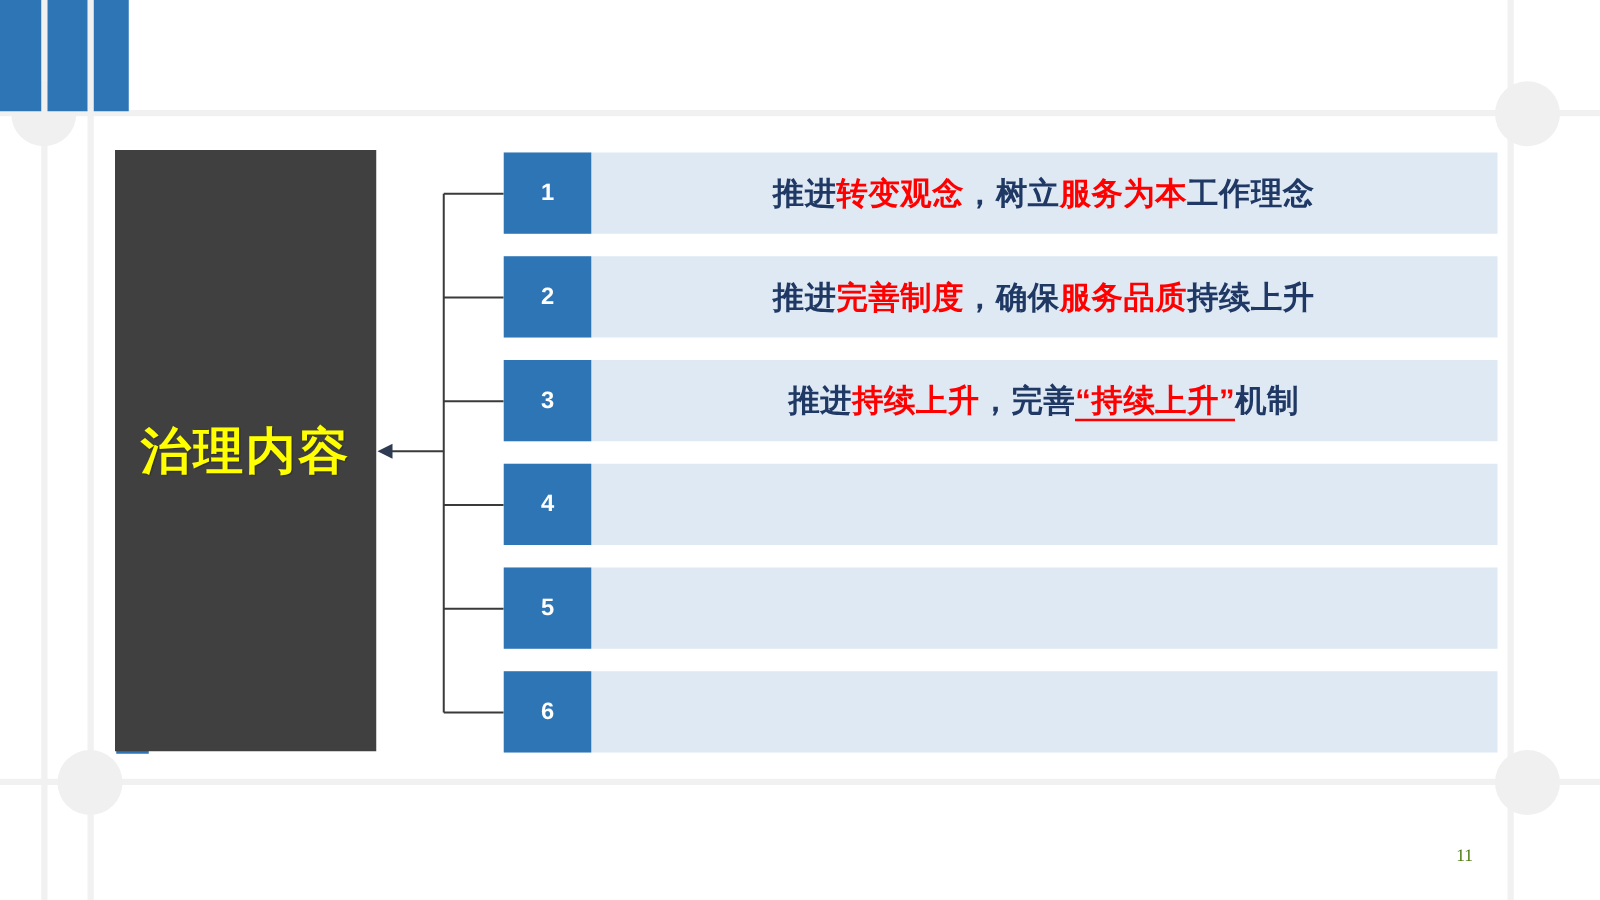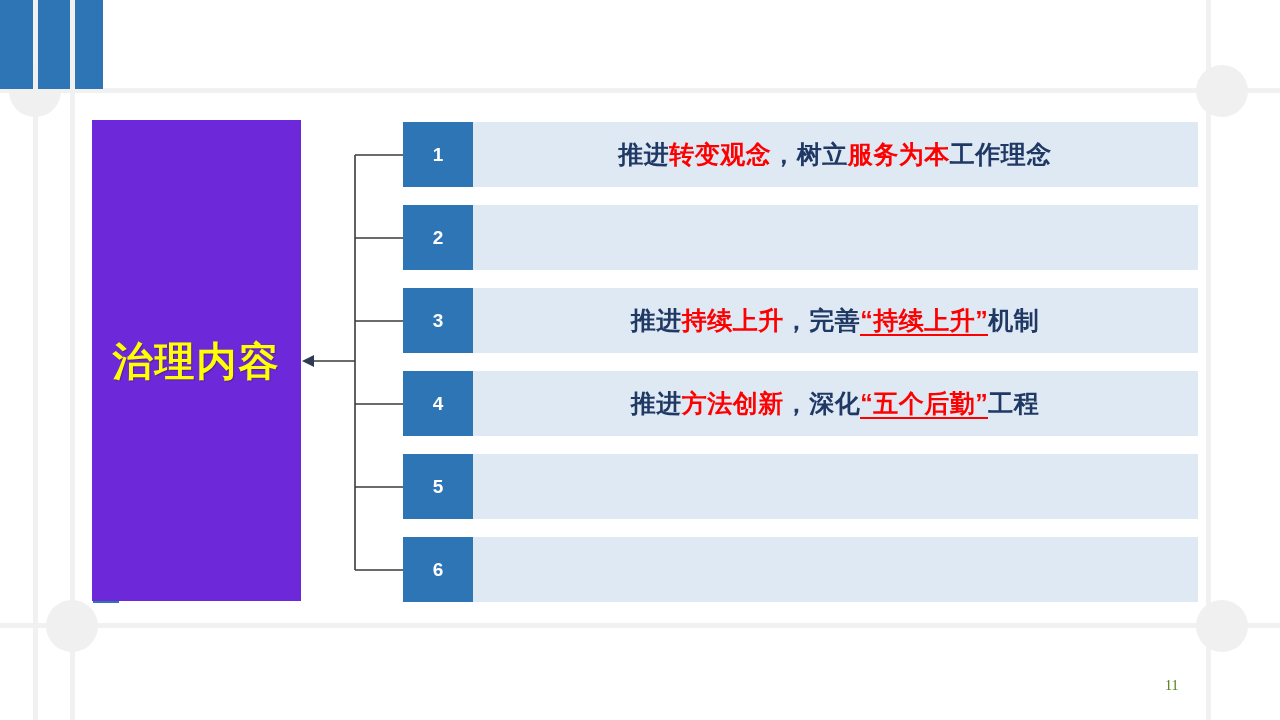--- a/index.html
+++ b/index.html
@@ -63,21 +63,21 @@
   
   .bar.b4 { left: 93px; top: 578px; width: 26px; height: 25px; }
 
   
   .title-panel {
     position: absolute;
     left: 92px;
     top: 120px;
     width: 209px;
     height: 481px;
-    background: #6d28d9;
+    background: #404040;
     display: flex;
     align-items: center;
     justify-content: center;
   }
   .title-text {
     color: #FFFF00;
     font-size: 40px;
     font-weight: bold;
     letter-spacing: 2px;
     line-height: 1.1;
@@ -199,34 +199,34 @@
 
   <div class="row r1">
     <div class="row-num">1</div>
     <div class="row-body">
       <div class="row-text"><span>推进</span><span class="em">转变观念</span><span>，树立</span><span class="em">服务为本</span><span>工作理念</span></div>
     </div>
   </div>
 
   <div class="row r2">
     <div class="row-num">2</div>
+    <div class="row-body">
+      <div class="row-text"><span>推进</span><span class="em">完善制度</span><span>，确保</span><span class="em">服务品质</span><span>持续上升</span></div>
+    </div>
   </div>
 
   <div class="row r3">
     <div class="row-num">3</div>
     <div class="row-body">
       <div class="row-text"><span>推进</span><span class="em">持续上升</span><span>，完善</span><span class="em-u">“持续上升”</span><span>机制</span></div>
     </div>
   </div>
 
   <div class="row r4">
     <div class="row-num">4</div>
-    <div class="row-body">
-      <div class="row-text"><span>推进</span><span class="em">方法创新</span><span>，深化</span><span class="em-u">“五个后勤”</span><span>工程</span></div>
-    </div>
   </div>
 
   <div class="row r5">
     <div class="row-num">5</div>
   </div>
 
   <div class="row r6">
     <div class="row-num">6</div>
   </div>
 

